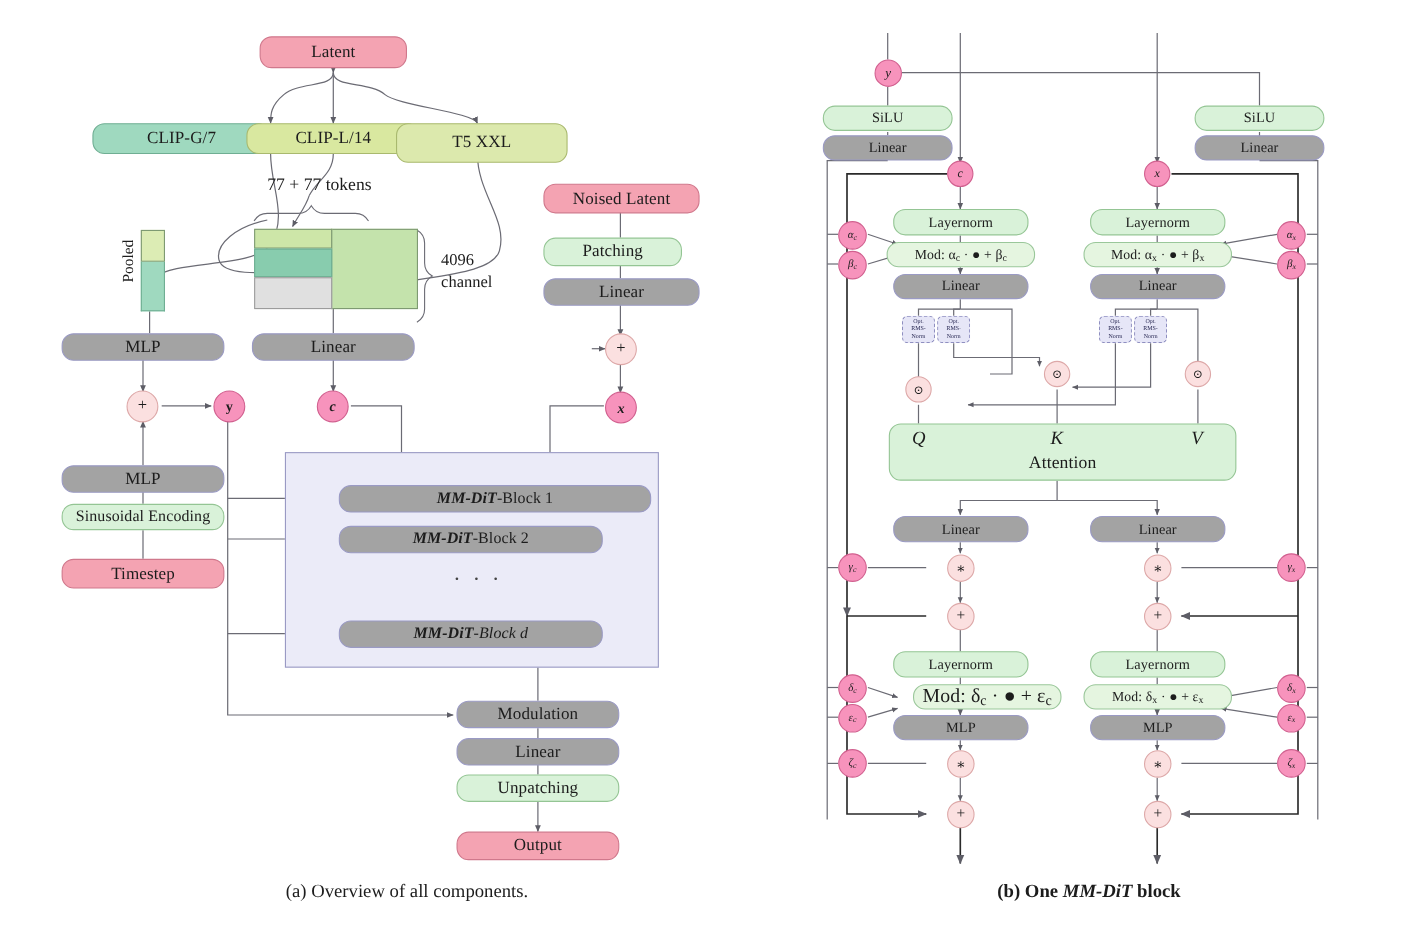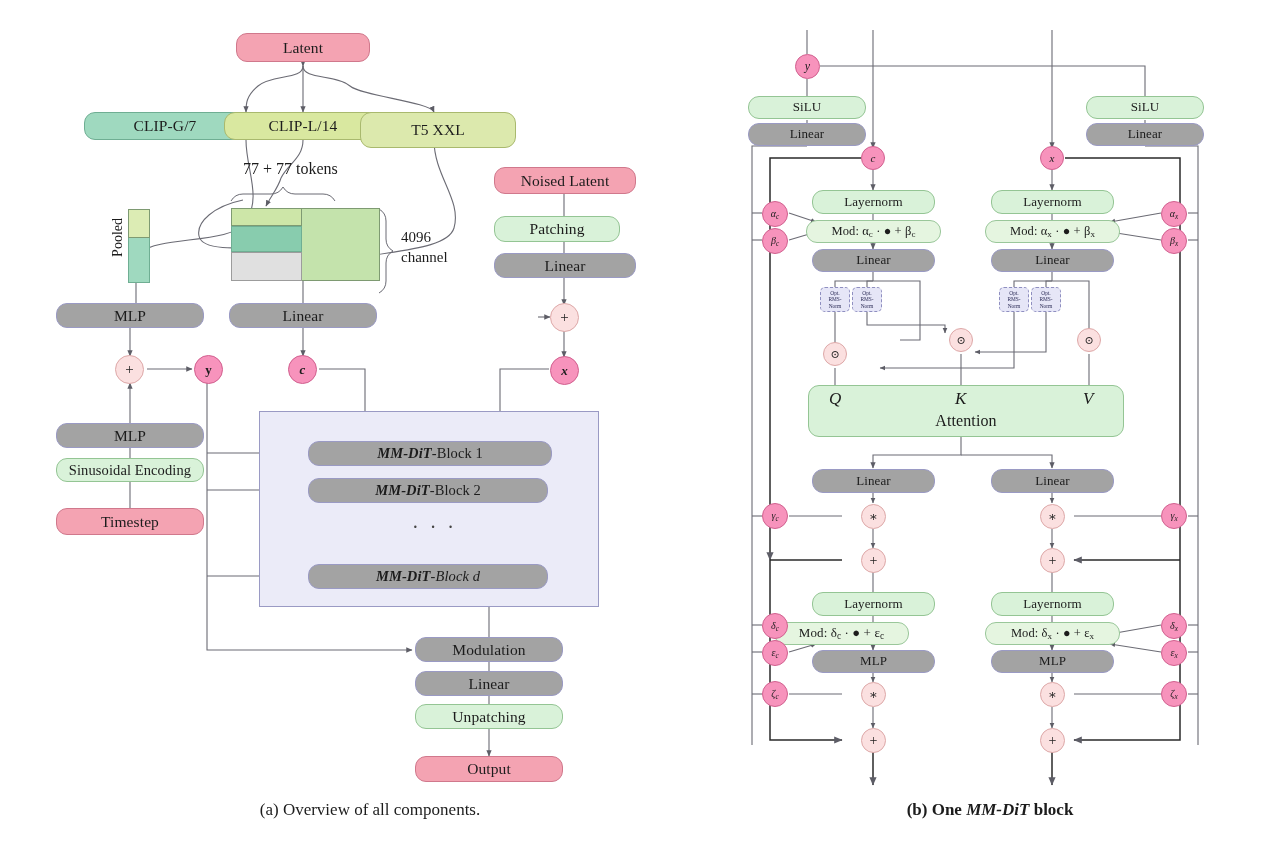--- a/index.html
+++ b/index.html
@@ -277,21 +277,21 @@
     </div>
   <div class="circ c-pale" style="left:550px;top:303px;width:29px;height:29px;">
       <span>+</span>
     </div>
   <div class="circ c-hot" style="left:550px;top:356px;width:29px;height:29px;">
       <span class="it bd">x</span>
     </div>
 
   <div class="panel-box" style="left:259px;top:411px;width:340px;height:196px;"></div>
 
-  <div class="node n-purple" style="left:308px;top:441px;width:244px;height:25px;font-size:14.5px;text-align:right;">
+  <div class="node n-purple" style="left:308px;top:441px;width:284px;height:25px;font-size:14.5px;text-align:right;">
     <span><span class="it bd">MM-DiT</span><span>-Block 1</span></span>
   </div>
   <div class="node n-purple" style="left:308px;top:478px;width:240px;height:25px;font-size:14.5px;">
     <span><span class="it bd">MM-DiT</span><span>-Block 2</span></span>
   </div>
   <div class="dots" style="left:412px;top:516px;"><span>· · ·</span></div>
   <div class="node n-purple" style="left:308px;top:564px;width:240px;height:25px;font-size:14.5px;">
     <span><span class="it bd">MM-DiT</span><span class="it">-Block d</span></span>
   </div>
 
@@ -405,21 +405,21 @@
   <div class="circ c-pale" style="left:861px;top:548px;width:25px;height:25px;font-size:14px;">
       <span>+</span>
     </div>
   <div class="circ c-pale" style="left:1040px;top:548px;width:25px;height:25px;font-size:14px;">
       <span>+</span>
     </div>
 
   <div class="node n-green" style="left:812px;top:592px;width:123px;height:24px;font-size:13px;">
       <span>Layernorm</span>
     </div>
-  <div class="node n-lgreen" style="left:774px;top:622px;width:135px;height:23px;font-size:13px;">
+  <div class="node n-lgreen" style="left:830px;top:622px;width:135px;height:23px;font-size:18px;">
       <span>Mod: δ<span class="sub">c</span> · ● + ε<span class="sub">c</span></span>
     </div>
   <div class="node n-purple" style="left:812px;top:650px;width:123px;height:23px;font-size:13px;">
       <span>MLP</span>
     </div>
   <div class="node n-green" style="left:991px;top:592px;width:123px;height:24px;font-size:13px;">
       <span>Layernorm</span>
     </div>
   <div class="node n-lgreen" style="left:985px;top:622px;width:135px;height:23px;font-size:12.5px;align-items:center;">
       <span>Mod: δ<span class="sub">x</span> · ● + ε<span class="sub">x</span></span>

